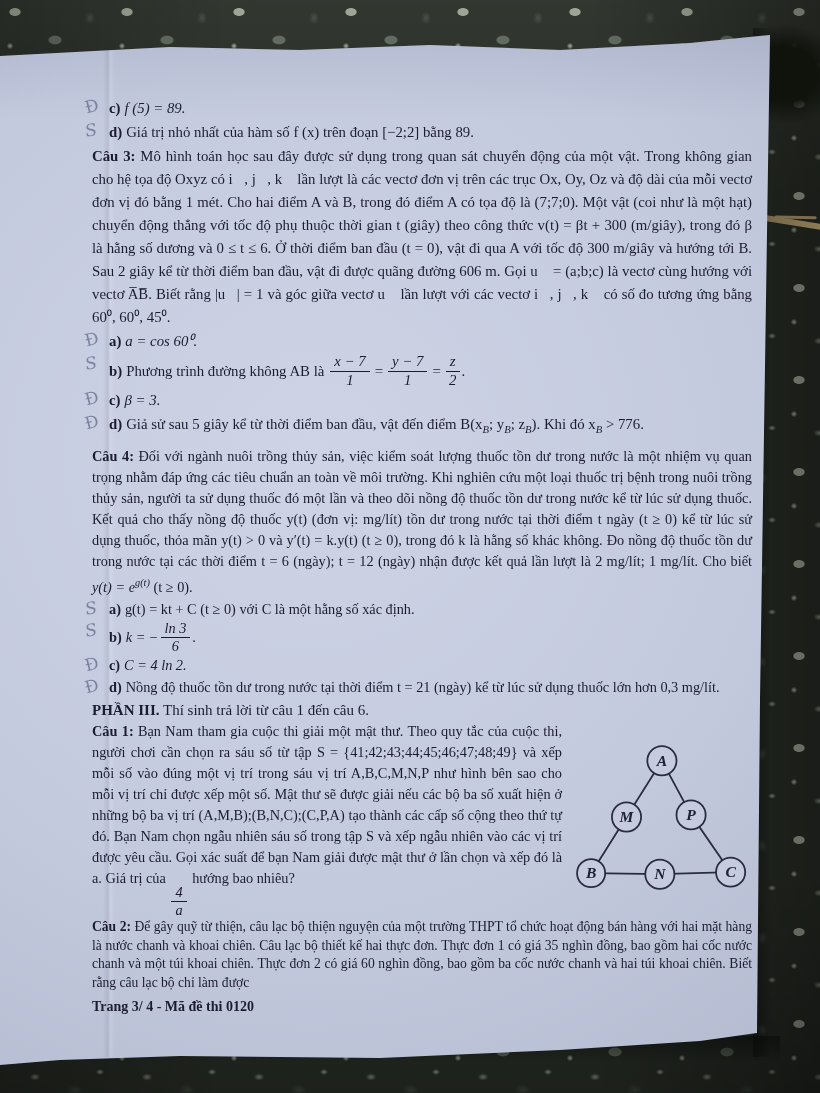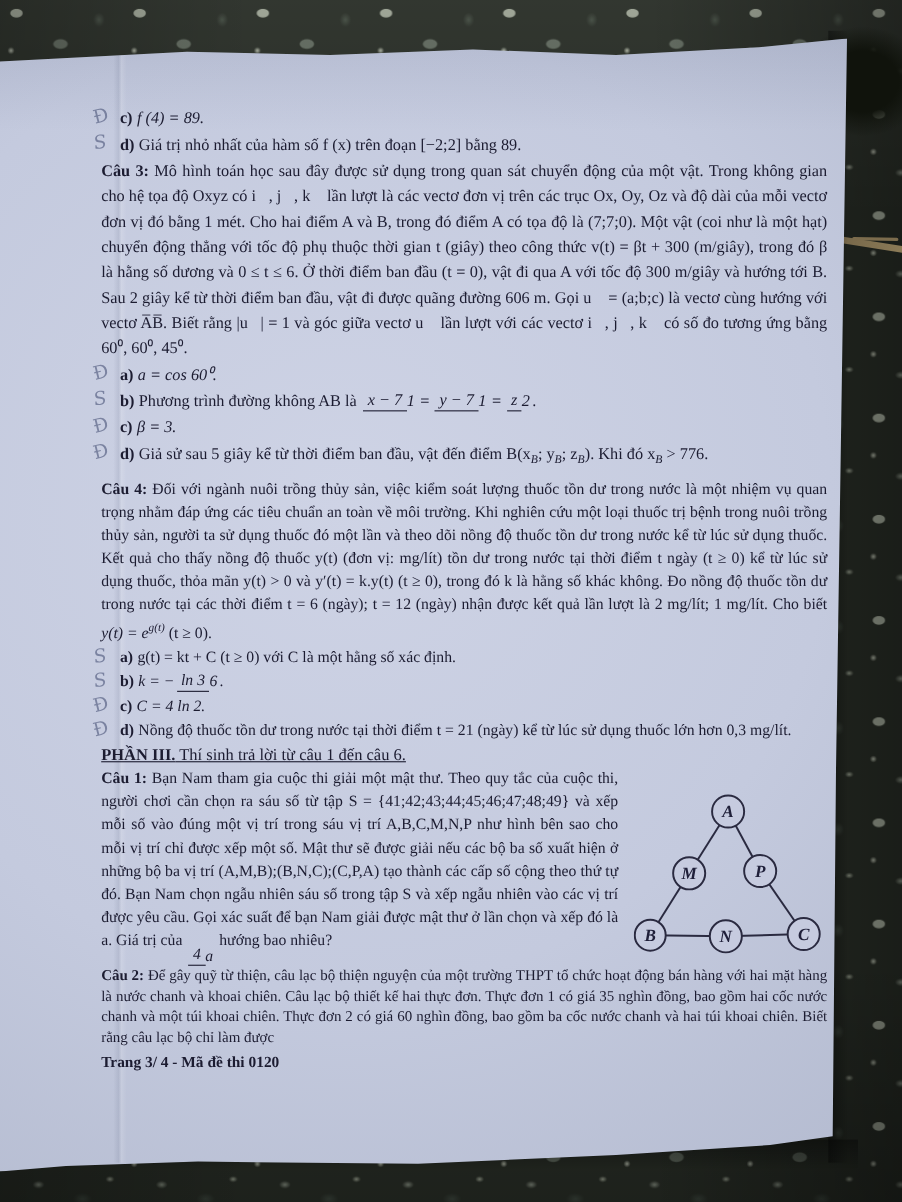--- a/index.html
+++ b/index.html
@@ -47,35 +47,35 @@
     font-size:14.8px;line-height:23px;text-align:justify;}
   .qlabel{font-weight:700;}
   .olabel{font-weight:700;}
   p.para{margin:0;}
   .opt{position:relative;padding-left:17px;margin:1px 0;}
   .mark{position:absolute;left:-7px;top:1px;font-size:17px;line-height:17px;
     color:rgba(72,82,118,.60);font-family:"DejaVu Serif",serif;}
   .mark.md{transform:rotate(-14deg);}
   .mark.ms{transform:rotate(-7deg) skewX(-6deg);}
   .it{font-style:italic;}
-  .frac{display:inline-flex;align-items:center;vertical-align:-0.95em;
+  .frac{display:inline-flex;flex-direction:column;align-items:center;vertical-align:-0.95em;
     line-height:1.06;font-style:italic;margin:0 2px;}
   .frac .num{padding:0 4px 1px;border-bottom:1.3px solid currentColor;}
   .frac .den{padding-top:1px;}
   .eq{margin:0 3px;}
   .optline{display:flex;align-items:center;flex-wrap:wrap;text-align:left;}
   .optline>*{flex:0 0 auto;}
   sup.sp{font-size:.72em;font-style:italic;}
   sub.sb{font-size:.72em;font-style:italic;}
   .sp2{margin-right:4px;}
 
   .sec4{font-size:14.3px;line-height:21px;}
   .sec4 .opt{margin:1px 0;}
   .gap4{margin-top:5px;}
-  .p3line{font-size:15px;line-height:22px;margin-top:9px;text-decoration:underline;}
+  .p3line{font-size:15px;line-height:22px;margin-top:9px;}
   .sec1{font-size:14.3px;line-height:21px;margin-top:6px;}
   .sec2{font-size:13.6px;line-height:18.5px;margin-top:5px;}
   .footerline{margin-top:3px;font-size:14px;font-weight:700;text-align:left;padding-right:4px;}
 
   
   .diagram{float:right;width:176px;height:152px;margin:21px 0 2px 14px;shape-outside:margin-box;}
   .diagram line{stroke:#2a2a40;stroke-width:1.7;}
   .diagram circle{stroke:#2a2a40;stroke-width:1.7;fill:#c6cbdf;}
   .diagram text{font-family:"Liberation Serif",serif;font-weight:700;font-style:italic;
     font-size:15px;fill:#20203a;text-anchor:middle;}
@@ -89,21 +89,21 @@
 <div class="edge-shadow-r"></div>
 <div class="edge-shadow-b"></div>
 
 <div class="paper">
   <div class="crease"></div>
 
   <div class="content">
 
     <div class="opt">
       <span class="mark md">Đ</span>
-      <b class="olabel sp2">c)</b><span class="it">f (4) = 89.</span>
+      <b class="olabel sp2">c)</b><span class="it">f (5) = 89.</span>
     </div>
     <div class="opt">
       <span class="mark ms">S</span>
       <b class="olabel sp2">d)</b><span>Giá trị nhỏ nhất của hàm số f (x) trên đoạn [−2;2] bằng 89.</span>
     </div>
 
     <p class="para"><span class="qlabel">Câu 3:</span><span> Mô hình toán học sau đây được sử dụng trong quan sát chuyển động của một vật. Trong không gian cho hệ tọa độ Oxyz có i⃗, j⃗, k⃗ lần lượt là các vectơ đơn vị trên các trục Ox, Oy, Oz và độ dài của mỗi vectơ đơn vị đó bằng 1 mét. Cho hai điểm A và B, trong đó điểm A có tọa độ là (7;7;0). Một vật (coi như là một hạt) chuyển động thẳng với tốc độ phụ thuộc thời gian t (giây) theo công thức v(t) = βt + 300 (m/giây), trong đó β là hằng số dương và 0 ≤ t ≤ 6. Ở thời điểm ban đầu (t = 0), vật đi qua A với tốc độ 300 m/giây và hướng tới B. Sau 2 giây kể từ thời điểm ban đầu, vật đi được quãng đường 606 m. Gọi u⃗ = (a;b;c) là vectơ cùng hướng với vectơ A̅B̅. Biết rằng |u⃗| = 1 và góc giữa vectơ u⃗ lần lượt với các vectơ i⃗, j⃗, k⃗ có số đo tương ứng bằng 60⁰, 60⁰, 45⁰.</span></p>
     <div class="opt">
       <span class="mark md">Đ</span>
       <b class="olabel sp2">a)</b><span class="it">a = cos 60⁰.</span>

